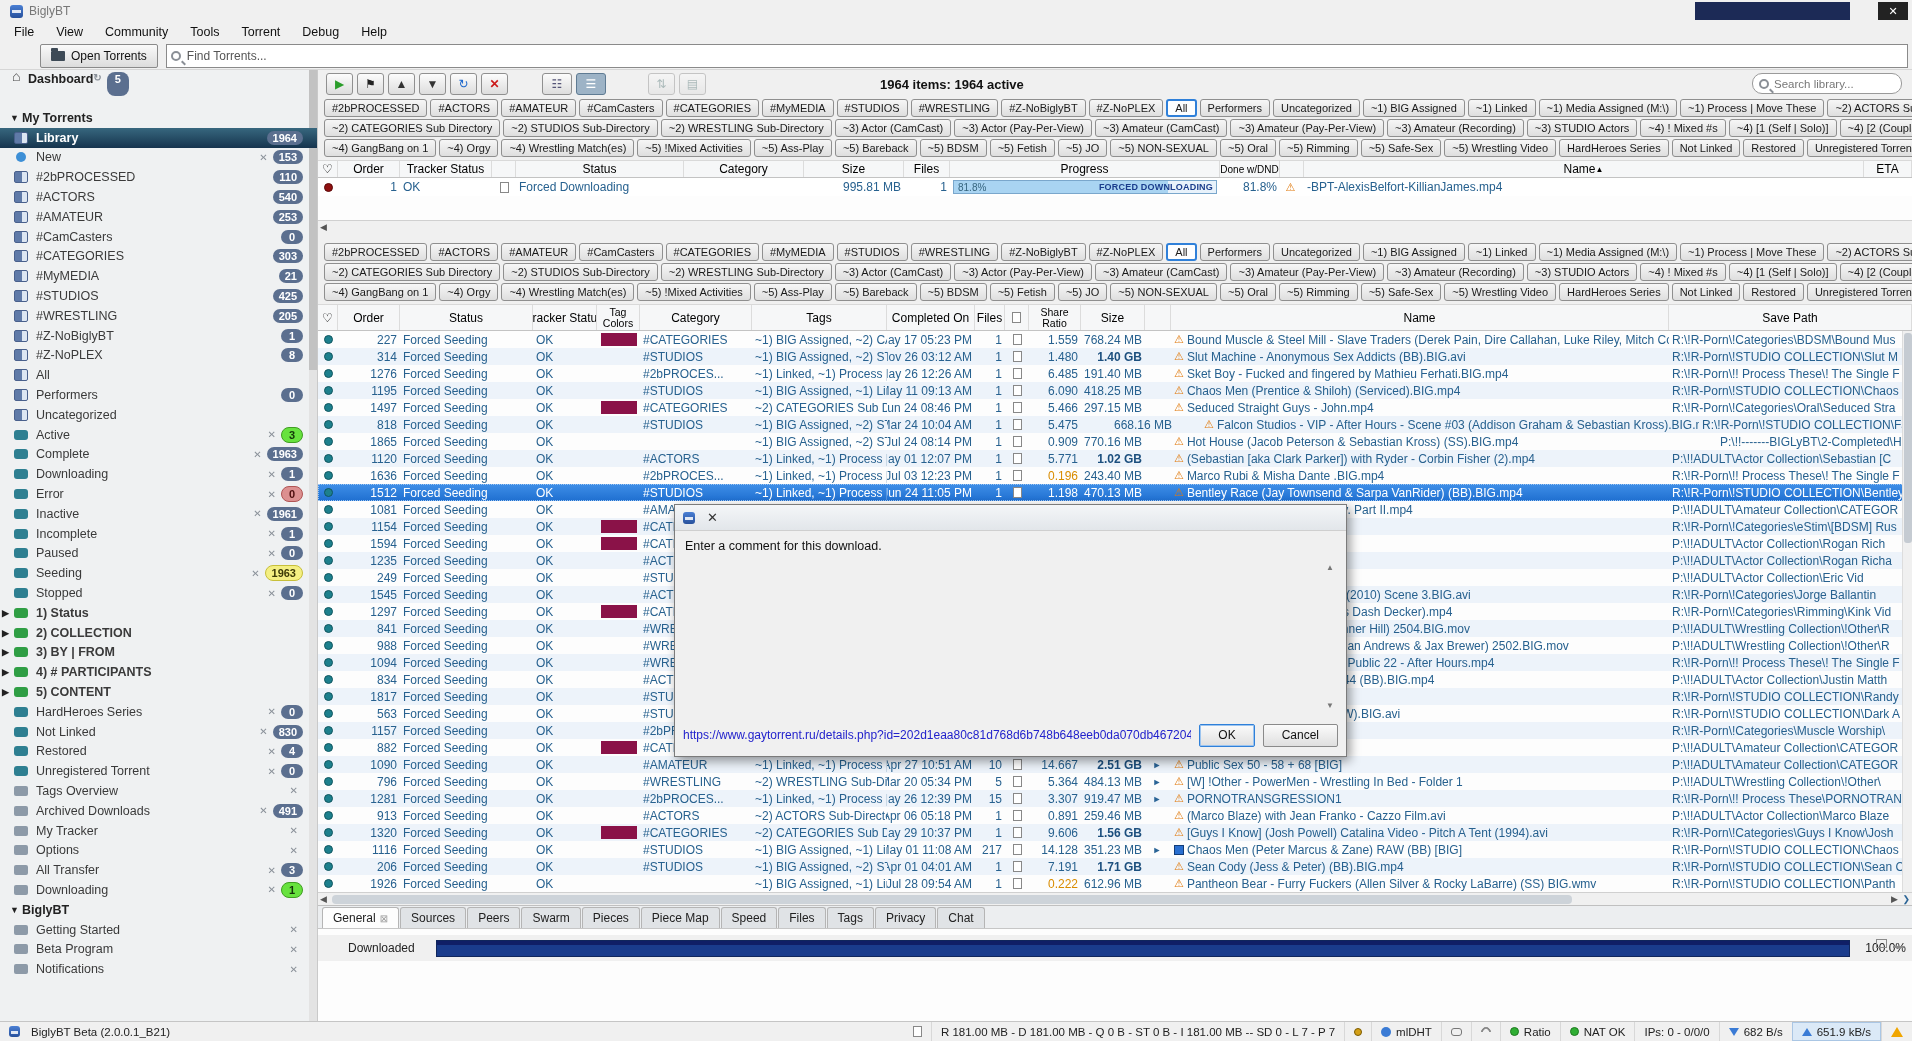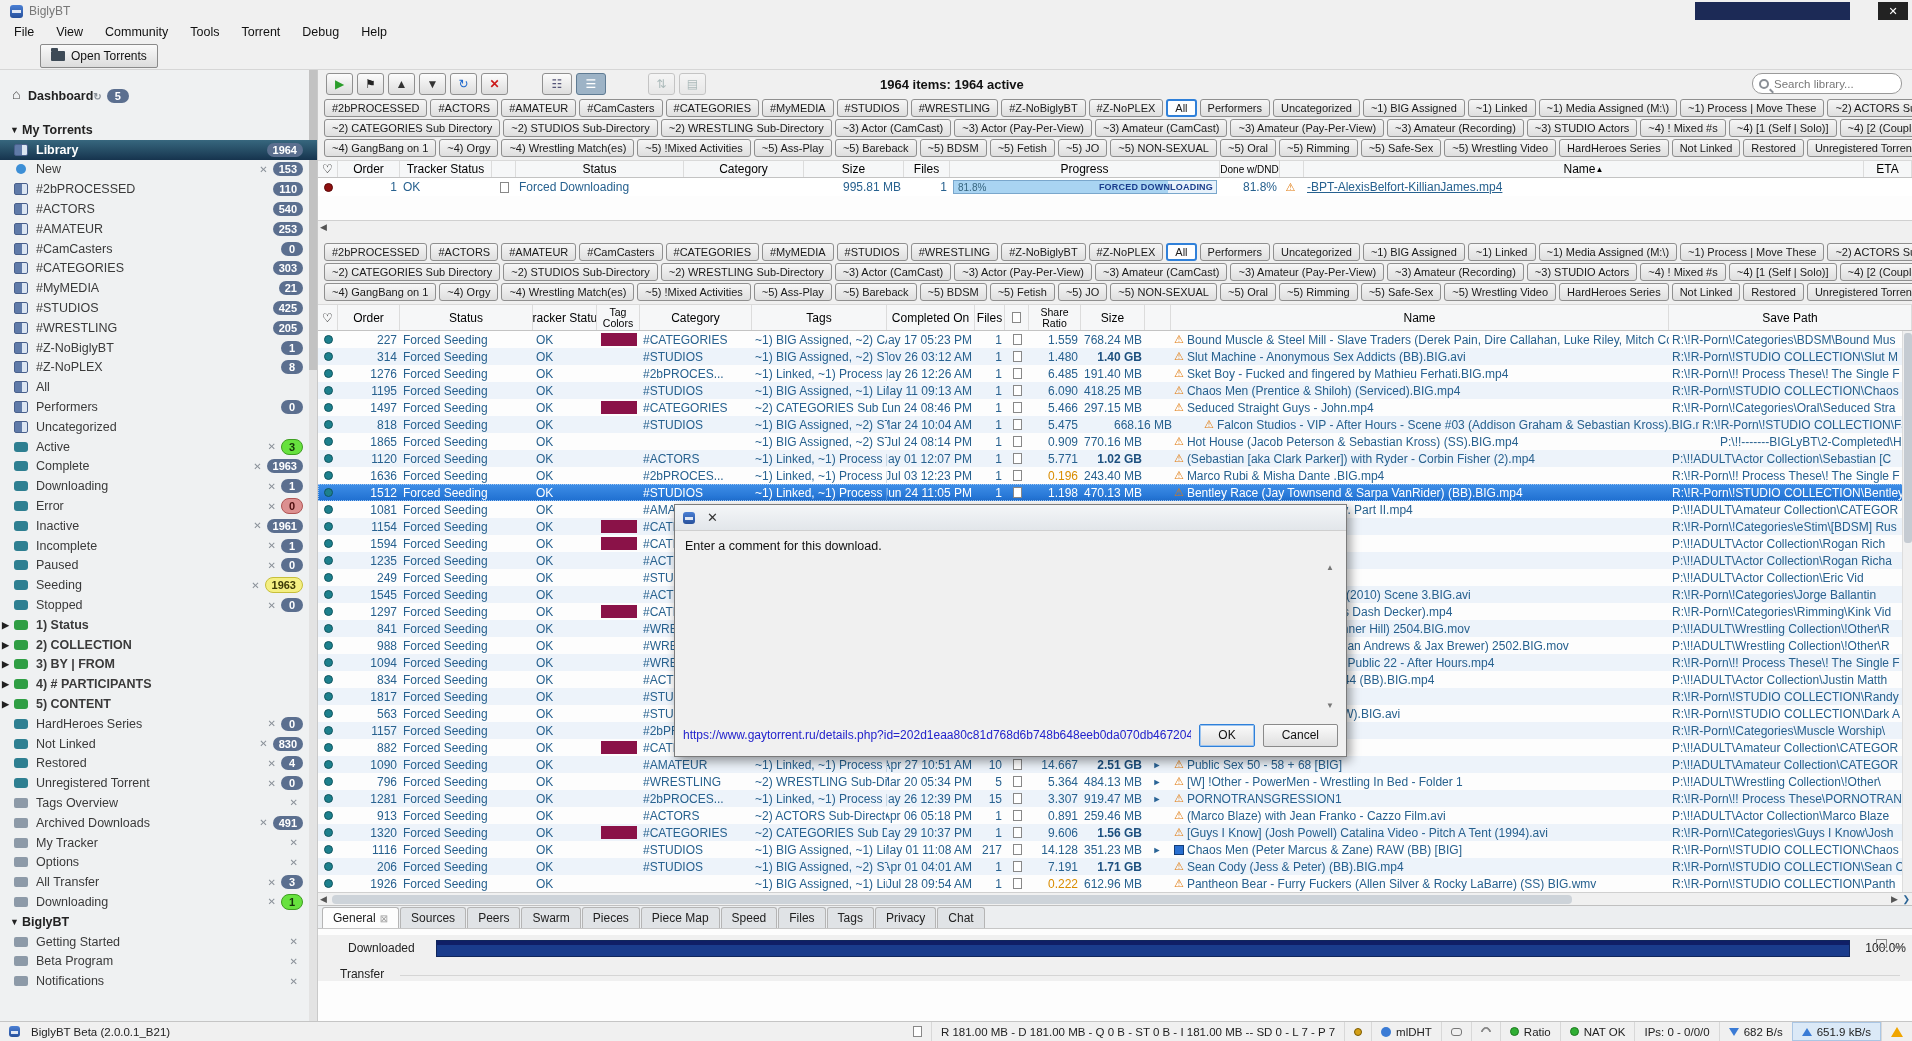--- a/index.html
+++ b/index.html
@@ -22,21 +22,21 @@
   .mag:after { content:""; position:absolute; width:5px; height:2px; background:#8a8f96; transform:rotate(45deg); left:8px; top:9px; }
   .find-ph { color:#555; font-size:12px; }
   .app { position:absolute; top:70px; left:0; right:0; bottom:20px; display:flex; }
   
   .sidebar { width:318px; background:#eff1f2; border-right:1px solid #c9c9c9; position:relative; font-size:12.5px; color:#3a3a3a; overflow:hidden; }
   .sb-scroll { position:absolute; right:0; top:0; bottom:0; width:8px; background:#e3e3e3; }
   .sb-thumb { position:absolute; right:0; top:0; width:8px; height:300px; background:#c2c2c2; }
   .sb-row { height:19.8px; display:flex; align-items:center; padding-left:36px; padding-right:14px; position:relative; }
   .sb-row.section { padding-left:10px; font-weight:bold; color:#222; }
   .sb-row .lbl { white-space:nowrap; overflow:hidden; flex:1; }
-  .sb-dash { height:24px; display:flex; align-items:center; padding:0 14px 0 28px; font-weight:bold; color:#222; margin-bottom:12px; margin-top:14px; }
+  .sb-dash { height:24px; display:flex; padding:0 14px 0 28px; font-weight:bold; color:#222; margin-bottom:12px; margin-top:2px; }
   .badge { min-width:22px; padding:1px 6px; border-radius:8px; background:#5b6f8f; color:#fff; font-size:11px; text-align:center; font-weight:bold; }
   .badge.green { background:#67e23e; color:#14350a; border:1px solid #3f9e22; }
   .badge.red { background:#dc9090; color:#4d0f0f; border:1px solid #b05555; }
   .badge.yellow { background:#f4ef82; color:#3c3a06; border:1px solid #c7bf3a; }
   .xmark { color:#8a9199; font-size:10px; margin-right:5px; }
   .sb-ico { position:absolute; left:14px; width:14px; height:12px; }
   .ic-lib { background:linear-gradient(90deg,#5f7aa8 55%, #dce6f2 55%); border:1px solid #49608c; border-radius:2px; }
   .ic-dot { width:10px!important; height:10px!important; border-radius:50%; background:#3d8fd6; left:16px!important; top:auto; }
   .ic-tag { background:#2e7f91; border-radius:3px; height:10px!important; }
   .ic-tag.g { background:#2f9e44; }
@@ -150,20 +150,24 @@
     <span>Torrent</span>
     <span>Debug</span>
     <span>Help</span>
   </div>
 
 <div class="toolbar">
   <button class="btn-open">
     <span class="folder-ic"></span>
     <span>Open Torrents</span>
   </button>
+  <div class="find-box">
+    <span class="mag"></span>
+    <span class="find-ph">Find Torrents...</span>
+  </div>
 </div>
 
 <div class="app">
   <div class="sidebar" id="sidebar">
     <div class="sb-scroll">
         <div class="sb-thumb"></div>
       </div>
   <div class="sb-dash" style="position: relative;">
         <span class="sb-ico ic-home" style="position: absolute; left: 12px;"></span>
         <span class="lbl">Dashboard</span>
@@ -515,21 +519,21 @@
             <div class="progress-wrap">
               <div class="progress-fill" style="width: 81.8%;"></div>
               <span class="ptext">81.8%</span>
               <span class="pstat">FORCED DOWNLOADING</span>
             </div>
           </div>
           <div class="c num" style="width: 60px;">81.8%</div>
           <div class="c dotc" style="width: 24px;">
             <span class="cone">⚠</span>
           </div>
-          <div class="c " style="width: 560px; text-decoration: underline;">-BPT-AlexisBelfort-KillianJames.mp4</div>
+          <div class="c " style="width: 560px;">-BPT-AlexisBelfort-KillianJames.mp4</div>
           <div class="c " style="width: auto; flex: 1 1 0%;"></div>
         </div>
         <div style="height: 24px; background: rgb(253, 253, 253);"></div>
       </div>
     <div class="hscroll">
       <span class="hs-arrow">◀</span>
     </div>
     <div style="height:9px; background:#f0f0f0;"></div>
 
     <div class="filters" id="filters2">
@@ -1448,21 +1452,20 @@
         <div></div>
         <div style="border:none; border-bottom:2px solid #8a8a8a;"></div>
       </div>
       <div class="prow" style="margin-top:6px;">
         <span class="plabel">Downloaded</span>
         <div class="pbar">
             <div class="strip"></div>
           </div>
         <span class="pval">100.0%</span>
       </div>
-      <div class="transfer">Transfer</div>
     </div>
   </div>
 </div>
 
 <div class="dialog">
   <div class="dlg-title">
     <div class="logo" style="width:12px; height:12px;"></div>
     <span class="dlg-x">✕</span>
   </div>
   <div class="dlg-prompt">Enter a comment for this download.</div>

